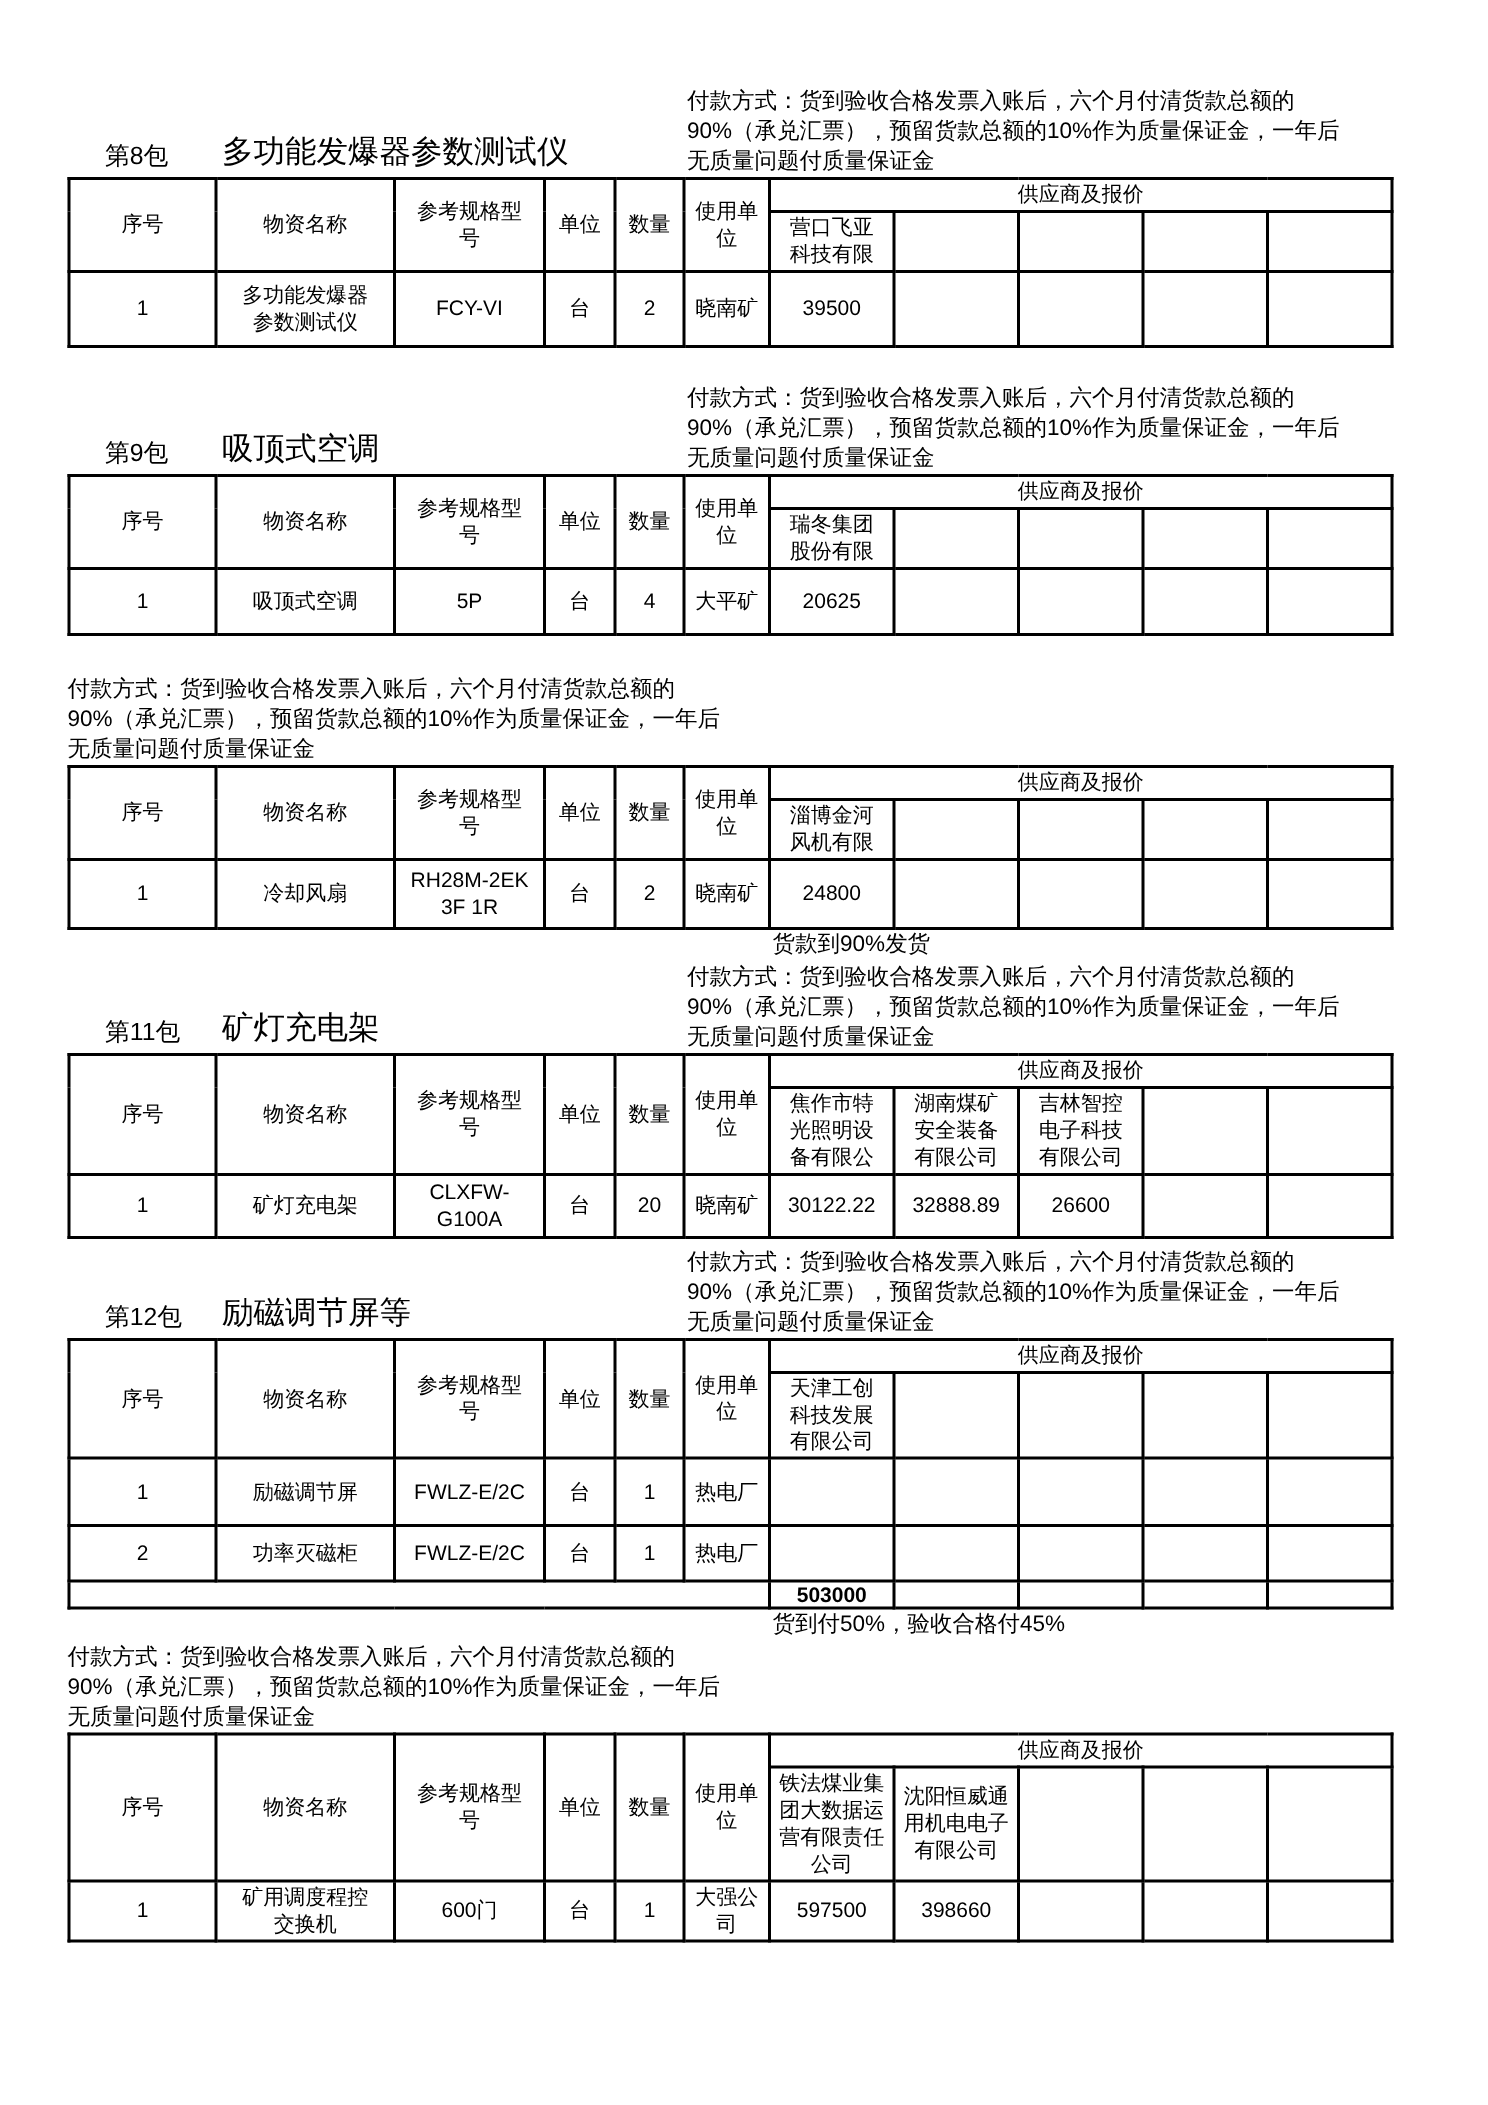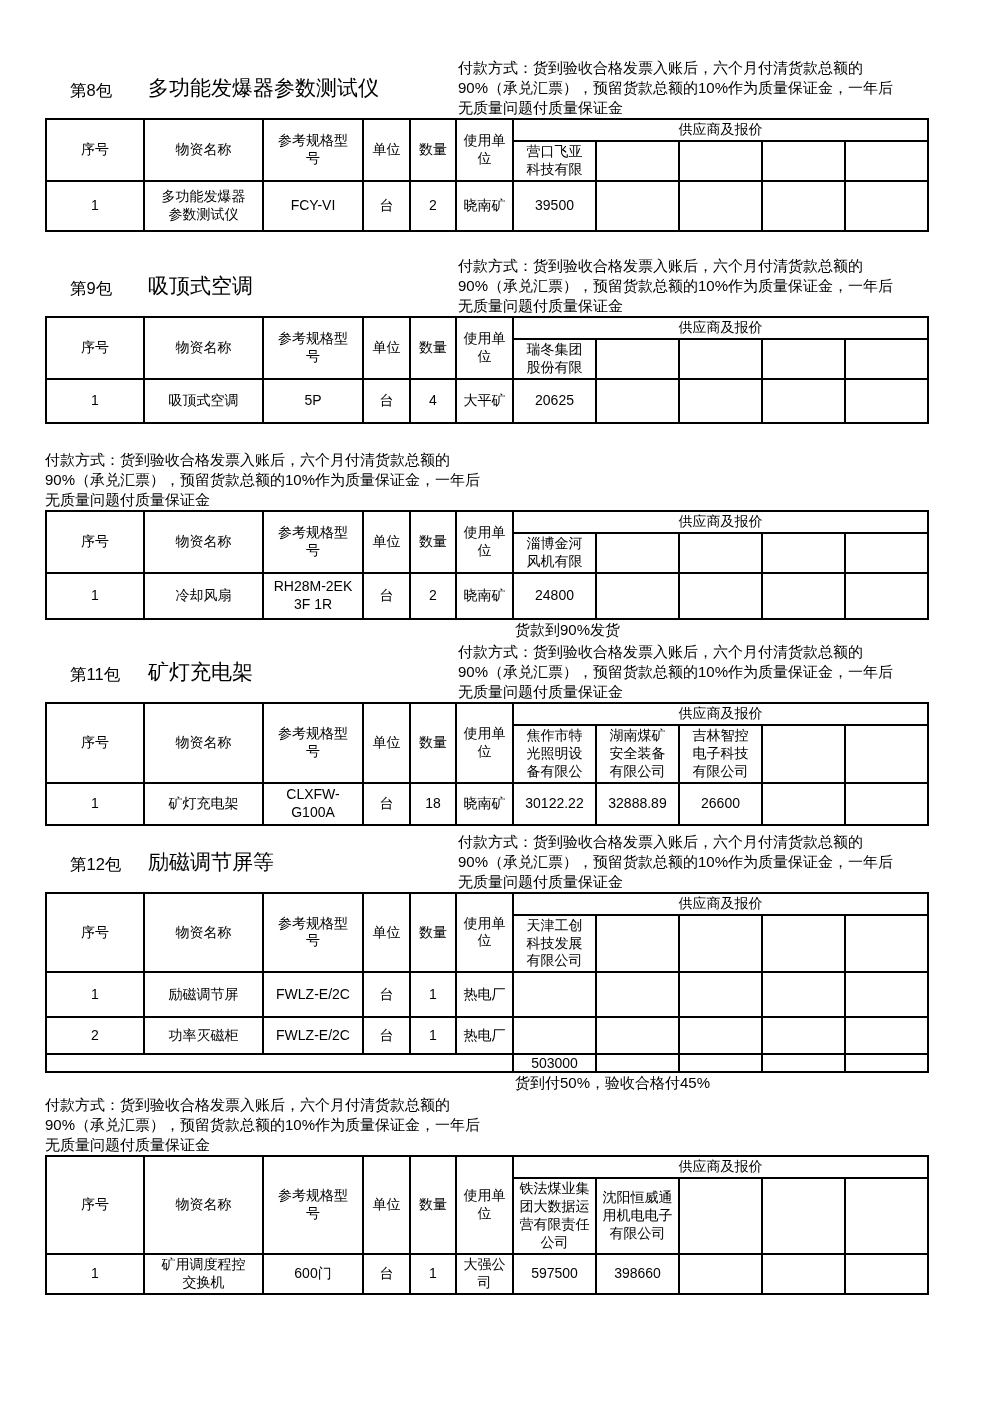--- a/index.html
+++ b/index.html
@@ -4,37 +4,37 @@
 <style>
   html,body{margin:0;padding:0;background:#fff;color:#000;
     font-family:"Liberation Sans","DejaVu Sans",sans-serif;}
   .page{position:relative;width:992px;height:1403px;box-sizing:border-box;
     padding:58px 0 0 45px;background:#fff;overflow:hidden;}
   .pkg-section{margin:0;}
   .s9{margin-top:24px}.s10{margin-top:26px}.s11{margin-top:2px}
   .s12{margin-top:6px}.s13{margin-top:2px}
   .pre{display:flex;height:60px;}
   .titles{width:413px;box-sizing:border-box;display:flex;align-items:flex-end;
-    padding-left:25px;padding-bottom:16px;}
+    padding-left:25px;padding-bottom:3px;}
   .pkg-label{font-size:16.5px;min-width:78px;white-space:nowrap;}
   .pkg-title{font-size:21px;white-space:nowrap;}
   .payment{font-size:15px;line-height:20px;white-space:nowrap;}
   .grid{border-collapse:collapse;table-layout:fixed;width:882px;}
   .grid td{border:2px solid #000;box-sizing:border-box;font-size:14px;
     line-height:1.28;padding:1px 3px;vertical-align:middle;text-align:center;
     white-space:pre-line;overflow:hidden;}
   .r-hdr{height:22px;}
   .sup-hdr{border-bottom:1px solid #000;margin-top:20px;}
   .sup{border-top:1px solid #000;text-align:left;line-height:17px;
     vertical-align:middle;}
   .c-name,.c-spec{text-align:left;}
   .c-qty{text-align:right;padding-right:2px;}
   .c-total{text-align:right;padding-right:1px;}
   .g{border:none;}
-  .r-total td{padding-top:0;padding-bottom:0;line-height:15px;}
+  .r-total td{padding-top:0;padding-bottom:0;line-height:15px;font-weight:bold;}
   .t8 .r-names{height:40px}.t8 .r-data{height:50px}
   .t9 .r-names{height:38px}.t9 .r-data{height:44px}
   .t10 .r-names{height:38px}.t10 .r-data{height:46px}
   .t11 .r-names{height:58px}.t11 .r-data{height:42px}
   .t12 .r-names{height:56px}.t12 .r-d1{height:45px}.t12 .r-d2{height:37px}
   .t12 .r-total{height:18px}
   .t13 .r-names{height:68px}.t13 .r-data{height:40px}
   .post-note{margin-left:470px;font-size:15px;line-height:20px;height:20px;
     white-space:nowrap;}
 </style>
@@ -280,21 +280,21 @@
 电子科技
 有限公司</td>
           <td class="sup"></td>
           <td class="sup"></td>
         </tr>
         <tr class="r-data">
           <td class="c-no">1</td>
           <td class="c-name">矿灯充电架</td>
           <td class="c-spec">CLXFW-G100A</td>
           <td class="c-unit">台</td>
-          <td class="c-qty">18</td>
+          <td class="c-qty">20</td>
           <td class="c-user">晓南矿</td>
           <td class="c-price">30122.22</td>
           <td class="c-price">32888.89</td>
           <td class="c-price">26600</td>
           <td class="c-price"></td>
           <td class="c-price"></td>
         </tr>
       </tbody>
     </table>
   </section>

